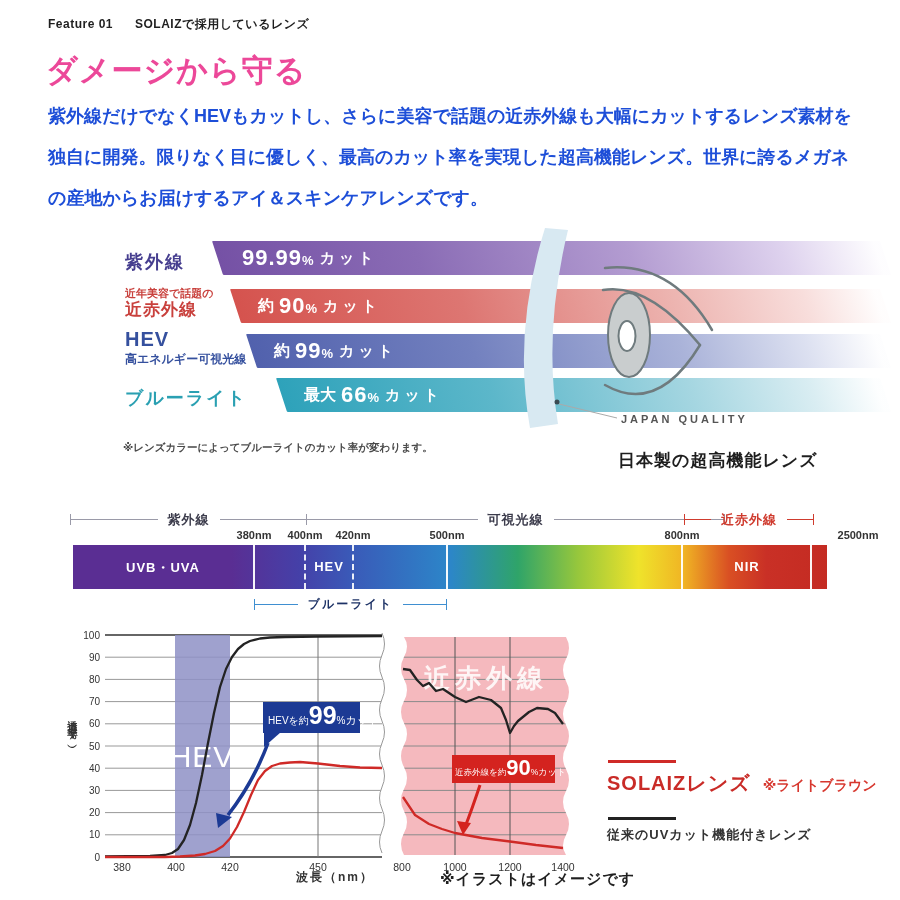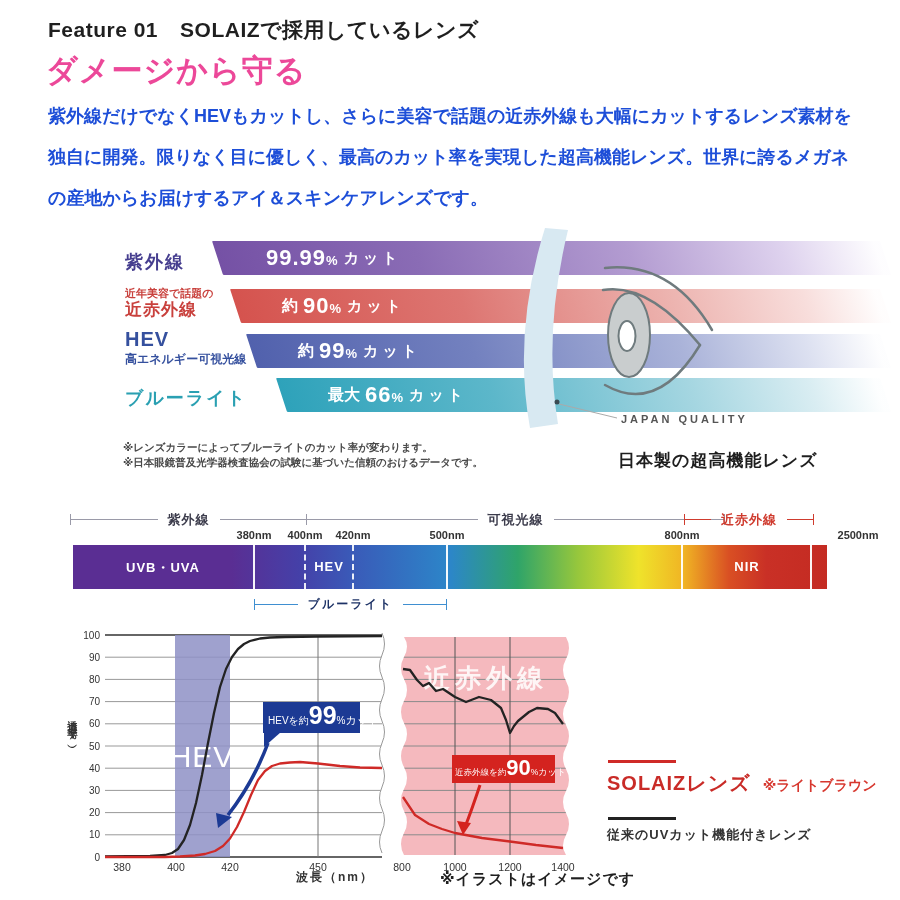--- a/index.html
+++ b/index.html
@@ -1,37 +1,37 @@
 <!DOCTYPE html>
 <html><head>
 <meta charset="utf-8">
 <style>
   html,body{margin:0;padding:0;background:#fff;}
   #canvas{position:relative;width:900px;height:900px;background:#fff;overflow:hidden;
           font-family:"Liberation Sans","DejaVu Sans",sans-serif;color:#222;}
   .abs{position:absolute;}
   
-  .feature-line{left:48px;top:16px;font-size:21px;font-weight:bold;color:#1f1f1f;letter-spacing:.5px;}
+  .feature-line{left:48px;top:16px;font-size:12px;font-weight:bold;color:#1f1f1f;letter-spacing:.5px;}
   .feature-line .gap{display:inline-block;width:22px;}
   .heading{left:46px;top:50px;font-size:31px;font-weight:800;color:#ec4899;letter-spacing:1px;}
   .body-text{left:48px;top:96px;width:812px;font-size:18px;font-weight:600;line-height:41px;color:#1d4ed8;}
   
   .rowlabel{font-weight:800;}
   .lbl-uv{left:125px;top:250px;font-size:18px;color:#463e8f;letter-spacing:2px;}
   .lbl-nir-sub{left:125px;top:286px;font-size:11px;color:#c9413d;font-weight:600;}
   .lbl-nir{left:125px;top:298px;font-size:17px;color:#c9413d;letter-spacing:1px;}
   .lbl-hev{left:125px;top:328px;font-size:20px;color:#35509e;letter-spacing:1px;}
   .lbl-hev-sub{left:125px;top:351px;font-size:12px;color:#35509e;font-weight:600;}
   .lbl-bl{left:125px;top:386px;font-size:18px;color:#2aa0b2;letter-spacing:2px;}
   .cutbar{height:34px;transform:skewX(18deg);transform-origin:top left;border-radius:1px;}
   .bar1{left:212px;top:241px;width:668px;background:linear-gradient(90deg,#7551a5 0%,#8a6cb5 30%,#b39cd1 62%,#ded2ee 85%,rgba(243,238,250,0.12) 99%);}
   .bar2{left:230px;top:289px;width:650px;background:linear-gradient(90deg,#d5534e 0%,#dd7672 35%,#edb5b1 68%,#f8dedc 88%,rgba(252,240,239,0.12) 99%);}
   .bar3{left:246px;top:334px;width:634px;background:linear-gradient(90deg,#5161ad 0%,#7381bf 35%,#aab3d9 68%,#dde1f1 88%,rgba(242,244,250,0.12) 99%);}
   .bar4{left:276px;top:378px;width:604px;background:linear-gradient(90deg,#2ea2ba 0%,#5cb7ca 35%,#a5d6e1 68%,#d9edf2 88%,rgba(240,249,251,0.12) 99%);}
-  .bartext{color:#fff;font-weight:800;white-space:nowrap;margin-left:24px;}
+  .bartext{color:#fff;font-weight:800;white-space:nowrap;}
   .bt1{left:242px;top:245px;} .bt2{left:258px;top:293px;} .bt3{left:274px;top:338px;} .bt4{left:304px;top:382px;}
   .bartext .pre{font-size:16px;margin-right:5px;vertical-align:2px;}
   .bartext .num{font-size:22px;letter-spacing:1px;}
   .bartext .pct{font-size:13px;margin-right:6px;}
   .bartext .suf{font-size:15px;letter-spacing:4px;vertical-align:2px;}
   
   .japan-quality{left:621px;top:413px;font-size:11px;font-weight:600;letter-spacing:3px;color:#555;}
   .lens-caption{left:618px;top:430px;font-size:17px;font-weight:800;color:#1e1e1e;letter-spacing:1px;margin-top:19px;}
   
   .footnotes{left:123px;top:440px;font-size:10.5px;line-height:15px;color:#4a4a4a;font-weight:600;}
@@ -107,21 +107,20 @@
     <path d="M98,68 Q143.5,60.5 195,123" fill="none" stroke="#6f7b7e" stroke-width="2.5" stroke-linecap="round"></path>
     <path d="M100,163 Q152.5,193 195,123" fill="none" stroke="#6f7b7e" stroke-width="2.5" stroke-linecap="round"></path>
     <circle cx="52" cy="180" r="2.5" fill="#3a4a52"></circle>
     <path d="M54,182 L112,196" fill="none" stroke="#aaaaaa" stroke-width="1"></path>
   </svg>
   <div class="abs japan-quality">JAPAN QUALITY</div>
   <div class="abs lens-caption">日本製の超高機能レンズ</div>
 
   <div class="abs footnotes">
     <div>※レンズカラーによってブルーライトのカット率が変わります。</div>
-    <div>※日本眼鏡普及光学器検査協会の試験に基づいた信頼のおけるデータです。</div>
   </div>
 
   <div class="abs bracket" style="left:70px;width:236px;">
     <span class="btick"></span>
       <span class="bline"></span>
     <span class="blabel">紫外線</span>
     <span class="bline"></span>
   </div>
   <div class="abs bracket" style="left:306px;width:419px;">
     <span class="btick"></span>

